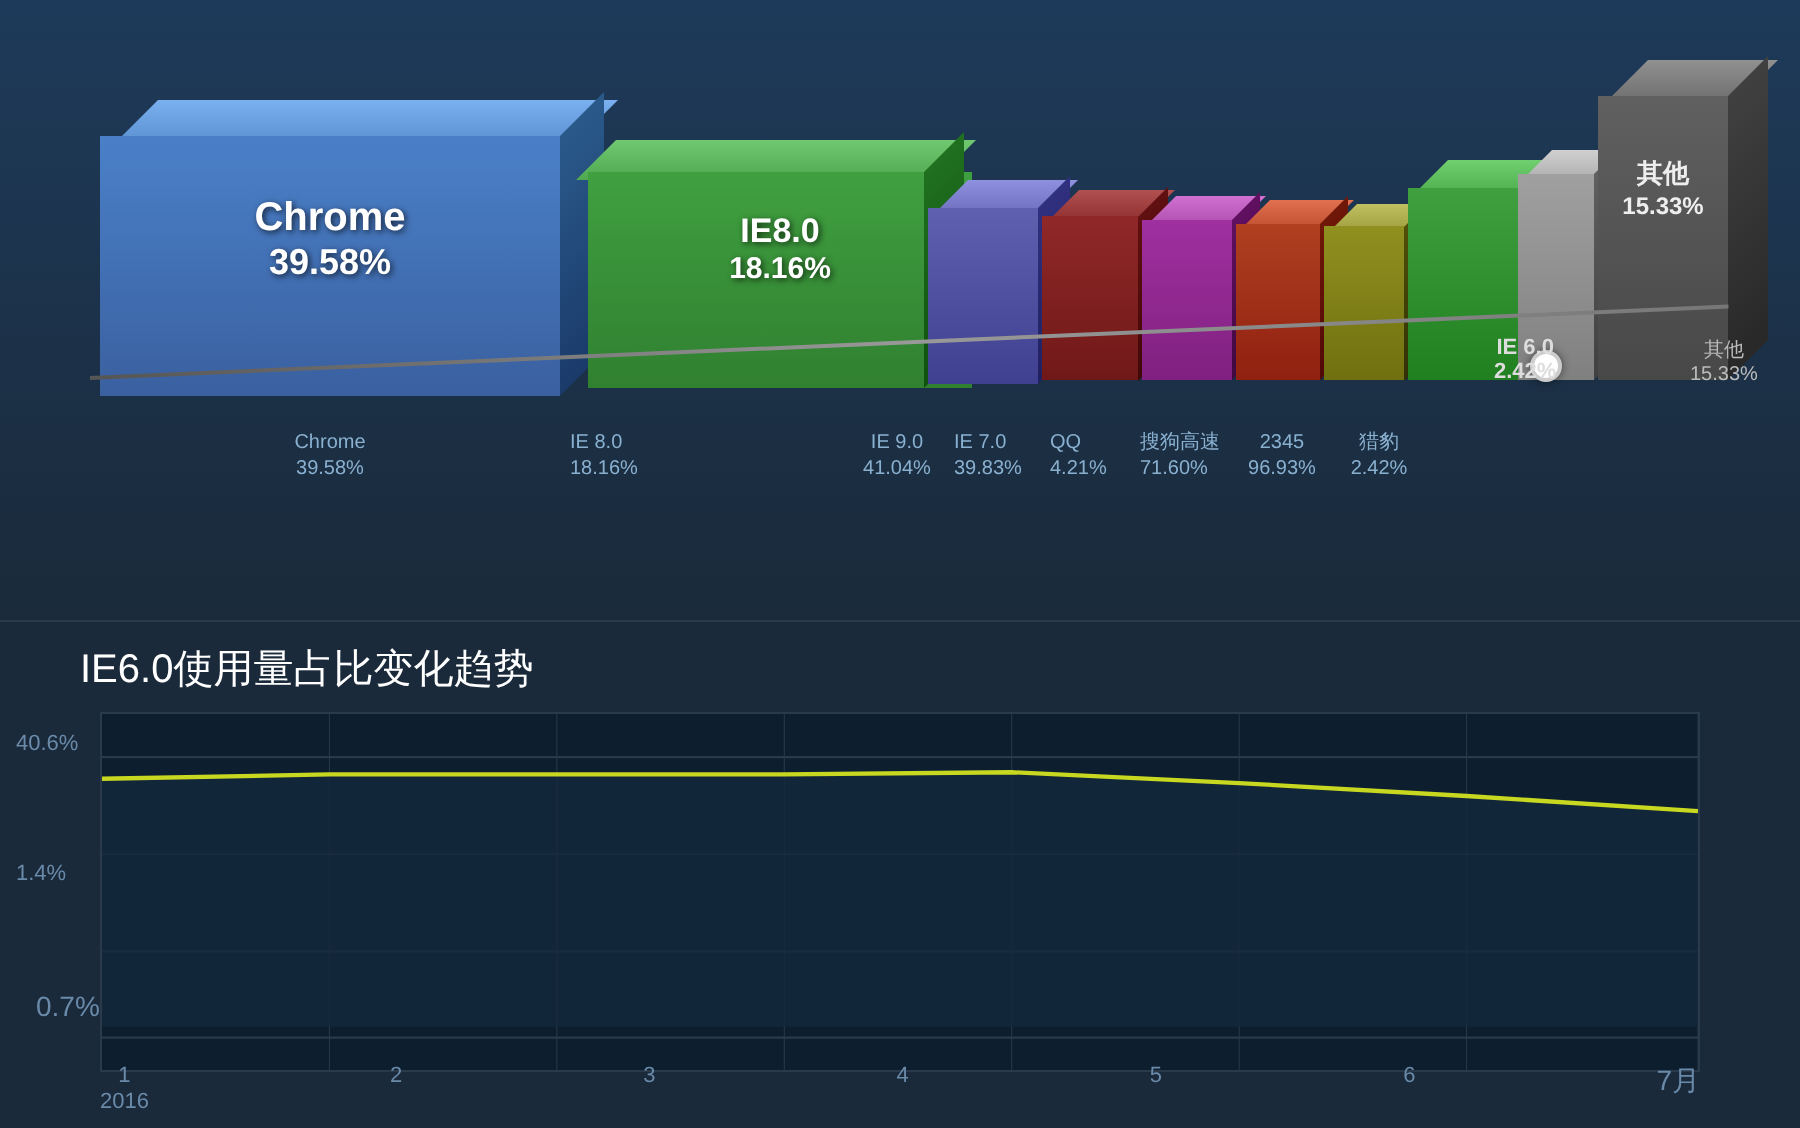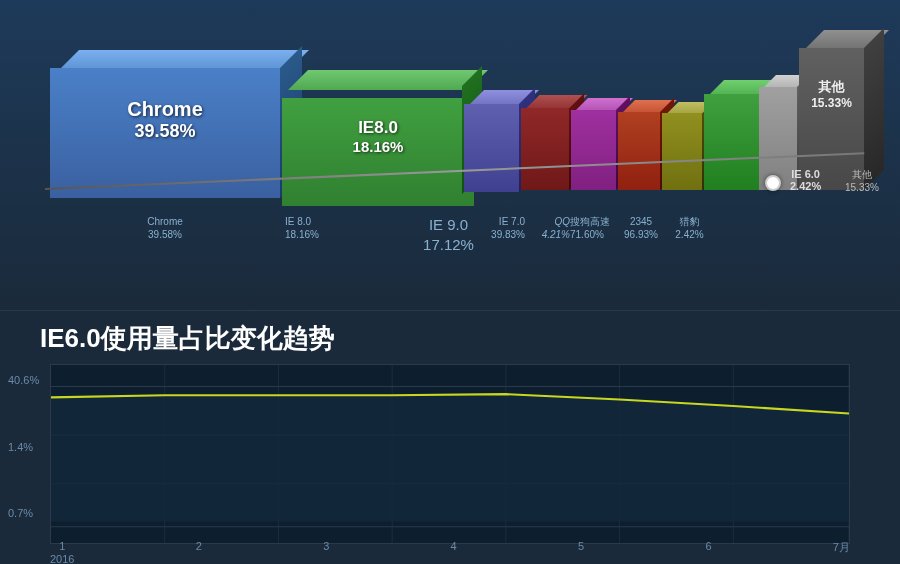--- a/index.html
+++ b/index.html
@@ -79,22 +79,21 @@
       transform: skewX(-45deg) translateX(16px);
       position: absolute;
       top: 0;
     }
     .bar-ie8 .bar-front {
       width: 192px;
       height: 108px;
       background: linear-gradient(180deg, #40a040 0%, #308030 100%);
       position: absolute;
       top: 16px;
-      left: 0;
-      margin-top: 12px;
+      left: 12px;
     }
     .bar-ie8 .bar-side {
       width: 20px;
       height: 108px;
       background: linear-gradient(180deg, #207020 0%, #105010 100%);
       position: absolute;
       top: 16px;
       left: 180px;
       transform: skewY(-45deg) translateY(-10px);
     }
@@ -410,22 +409,22 @@
     .bottom-chart {
       position: relative;
       width: 900px;
       height: 254px;
       background: #1a2a3a;
       border-top: 1px solid #2a3a4a;
       padding: 10px 50px 30px 50px;
     }
 
     .chart-title {
-      font-size: 26px;
-      font-weight: bold;
+      font-size: 20px;
+      font-weight: normal;
       color: #fff;
       margin-bottom: 8px;
       margin-left: -10px;
     }
 
     .line-chart-container {
       position: relative;
       width: 100%;
       height: 180px;
       background: #0d1f2f;
@@ -516,48 +515,48 @@
           <div style="font-size:12px;font-weight:bold;color:#eee;">15.33%</div>
         </div>
       </div>
       <div class="bar-side"></div>
     </div>
 
     <div style="position:absolute;top:168px;left:15px;width:820px;height:2px;background:linear-gradient(90deg,#555,#999,#777);transform:rotate(-2.5deg);transform-origin:left center;"></div>
 
     <div class="ie6-dot" style="position:absolute;top:155px;left:735px;"></div>
 
-    <div style="position:absolute;top:148px;left:760px;text-align:center;">
+    <div style="position:absolute;top:148px;left:717px;text-align:center;">
       <div style="font-size:11px;font-weight:bold;color:#ddd;">IE 6.0</div>
       <div style="font-size:11px;font-weight:bold;color:#ddd;">2.42%</div>
     </div>
 
     <div style="position:absolute;top:148px;left:815px;text-align:center;">
       <div style="font-size:10px;color:#bbb;">其他</div>
       <div style="font-size:10px;color:#bbb;">15.33%</div>
     </div>
 
     <div style="position:absolute;top:195px;left:15px;display:flex;gap:0;width:820px;">
       <div style="width:240px;font-size:10px;color:#8ab0d0;text-align:center;line-height:1.3;">
         <div>Chrome</div>
         <div>39.58%</div>
       </div>
       <div style="width:135px;font-size:10px;color:#8ab0d0;text-align:left;line-height:1.3;">
         <div>IE 8.0</div>
         <div>18.16%</div>
       </div>
-      <div style="width:57px;font-size:15px;color:#8ab0d0;text-align:center;line-height:1.3;">
+      <div style="width:57px;font-size:10px;color:#8ab0d0;text-align:center;line-height:1.3;">
         <div>IE 9.0</div>
-        <div>17.12%</div>
-      </div>
-      <div style="width:48px;font-size:10px;color:#8ab0d0;text-align:right;line-height:1.3;">
+        <div>41.04%</div>
+      </div>
+      <div style="width:48px;font-size:10px;color:#8ab0d0;text-align:left;line-height:1.3;">
         <div>IE 7.0</div>
         <div>39.83%</div>
       </div>
-      <div style="width:45px;font-size:10px;color:#8ab0d0;text-align:right;line-height:1.3;font-style:italic;">
+      <div style="width:45px;font-size:10px;color:#8ab0d0;text-align:left;line-height:1.3;">
         <div>QQ</div>
         <div>4.21%</div>
       </div>
       <div style="width:50px;font-size:10px;color:#8ab0d0;text-align:left;line-height:1.3;">
         <div>搜狗高速</div>
         <div>71.60%</div>
       </div>
       <div style="width:42px;font-size:10px;color:#8ab0d0;text-align:center;line-height:1.3;">
         <div>2345</div>
         <div>96.93%</div>
@@ -574,21 +573,21 @@
 </div>
 
 <div class="bottom-chart">
   <div class="chart-title">IE6.0使用量占比变化趋势</div>
 
   <div style="position:relative;">
 
     <div style="position:absolute;left:-42px;top:0;height:165px;display:flex;flex-direction:column;justify-content:space-between;padding:10px 0;">
       <div style="font-size:11px;color:#6a8aaa;">40.6%</div>
       <div style="font-size:11px;color:#6a8aaa;">1.4%</div>
-      <div style="font-size:11px;color:#6a8aaa;">0.7%</div>
+      <div style="font-size:14px;color:#6a8aaa;margin-left:10px;">0.7%</div>
     </div>
 
     <div class="line-chart-container">
       <svg class="line-chart-svg" viewBox="0 0 800 165" preserveAspectRatio="none">
 
         <line x1="0" y1="20" x2="800" y2="20" stroke="#2a3a4a" stroke-width="1"></line>
         <line x1="0" y1="65" x2="800" y2="65" stroke="#2a3a4a" stroke-width="1"></line>
         <line x1="0" y1="110" x2="800" y2="110" stroke="#2a3a4a" stroke-width="1"></line>
         <line x1="0" y1="150" x2="800" y2="150" stroke="#2a3a4a" stroke-width="1"></line>
 
@@ -609,16 +608,16 @@
     <div style="position:absolute;bottom:-22px;left:0;width:100%;display:flex;justify-content:space-between;">
       <div style="font-size:11px;color:#6a8aaa;text-align:center;line-height:1.2;">
         <div>1</div>
         <div>2016</div>
       </div>
       <div style="font-size:11px;color:#6a8aaa;text-align:center;">2</div>
       <div style="font-size:11px;color:#6a8aaa;text-align:center;">3</div>
       <div style="font-size:11px;color:#6a8aaa;text-align:center;">4</div>
       <div style="font-size:11px;color:#6a8aaa;text-align:center;">5</div>
       <div style="font-size:11px;color:#6a8aaa;text-align:center;">6</div>
-      <div style="font-size:11px;color:#6a8aaa;text-align:center;">7月</div>
+      <div style="font-size:14px;color:#6a8aaa;text-align:center;">7月</div>
     </div>
   </div>
 </div>
 
 </body></html>

